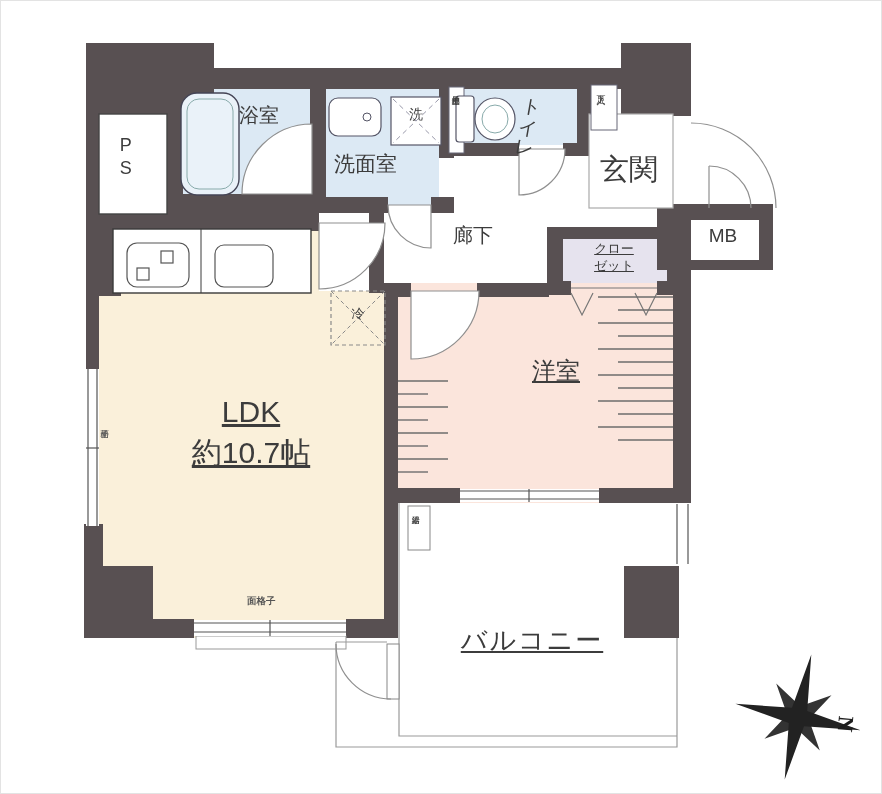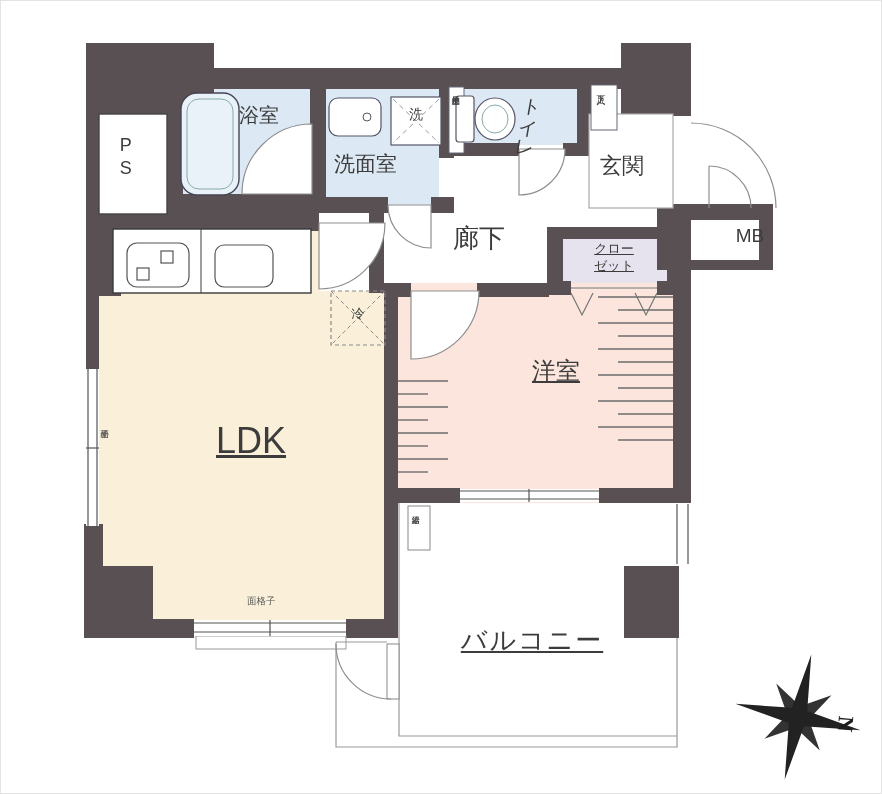--- a/index.html
+++ b/index.html
@@ -12,31 +12,31 @@
   .lbl{position:absolute;color:#3c3c3c;white-space:nowrap;line-height:1.1;}
   .v{writing-mode:vertical-rl;text-orientation:upright;}
   .c{text-align:center;}
   .lbl-ps{left:114px;top:134px;font-size:18px;letter-spacing:3px;font-weight:500;}
   .lbl-bath{left:238px;top:103px;font-size:20px;}
   .lbl-washroom{left:333px;top:151px;font-size:21px;text-align:center;}
   .lbl-washer{left:390px;top:106px;width:50px;font-size:14px;}
   .lbl-toilet{left:518px;top:84px;font-size:19px;height:64px;transform:rotate(10deg);}
   .lbl-shelf{left:449px;top:89px;font-size:8px;letter-spacing:0;}
   .lbl-shoe{left:594px;top:87px;font-size:9px;}
-  .lbl-entrance{left:599px;top:153px;font-size:22px;}
-  .lbl-mb{left:690px;top:225px;width:64px;font-size:19px;padding-left:27px;}
-  .lbl-corridor{left:452px;top:223px;font-size:26px;}
+  .lbl-entrance{left:599px;top:153px;font-size:29px;}
+  .lbl-mb{left:690px;top:225px;width:64px;font-size:19px;}
+  .lbl-corridor{left:452px;top:223px;font-size:20px;}
   .lbl-closet{left:560px;top:240px;width:106px;font-size:13px;line-height:1.3;}
-  .lbl-ldk{left:128px;top:416px;width:244px;font-size:36px;line-height:1.35;}
+  .lbl-ldk{left:128px;top:391px;width:244px;font-size:30px;line-height:1.35;}
   .lbl-western{left:432px;top:354px;width:246px;font-size:24px;line-height:1.35;}
   .lbl-balcony{left:418px;top:625px;width:226px;font-size:26px;letter-spacing:2px;text-decoration:underline;}
   .lbl-fridge{left:330px;top:306px;width:54px;font-size:13px;}
   .lbl-heater{left:409px;top:509px;font-size:8px;}
   .lbl-grille-left{left:99px;top:422px;font-size:8.5px;color:#555;}
-  .lbl-grille-bottom{left:246px;top:595px;font-size:9.5px;color:#555;}
+  .lbl-grille-bottom{left:246px;top:595px;font-size:9.5px;color:#555;font-weight:bold;}
   .lbl span{display:block;text-decoration:underline;}
 </style>
 </head>
 <body>
 
 <div class="canvas">
 
 <svg class="plan-svg" viewBox="0 0 882 794">
 
   <g>
@@ -187,20 +187,21 @@
 <div class="lbl v lbl-shoe">下足入</div>
 <div class="lbl lbl-entrance">玄関</div>
 <div class="lbl c lbl-mb">MB</div>
 <div class="lbl lbl-corridor">廊下</div>
 <div class="lbl c lbl-closet">
   <span>クロー</span>
   <span>ゼット</span>
 </div>
 <div class="lbl c lbl-ldk">
   <span>LDK</span>
+  <span>約10.7帖</span>
 </div>
 <div class="lbl c lbl-western">
   <span>洋室</span>
 </div>
 <div class="lbl c lbl-balcony">バルコニー</div>
 <div class="lbl c lbl-fridge">冷</div>
 <div class="lbl v lbl-heater">給湯器</div>
 <div class="lbl v lbl-grille-left">面格子</div>
 <div class="lbl lbl-grille-bottom">面格子</div>
 

